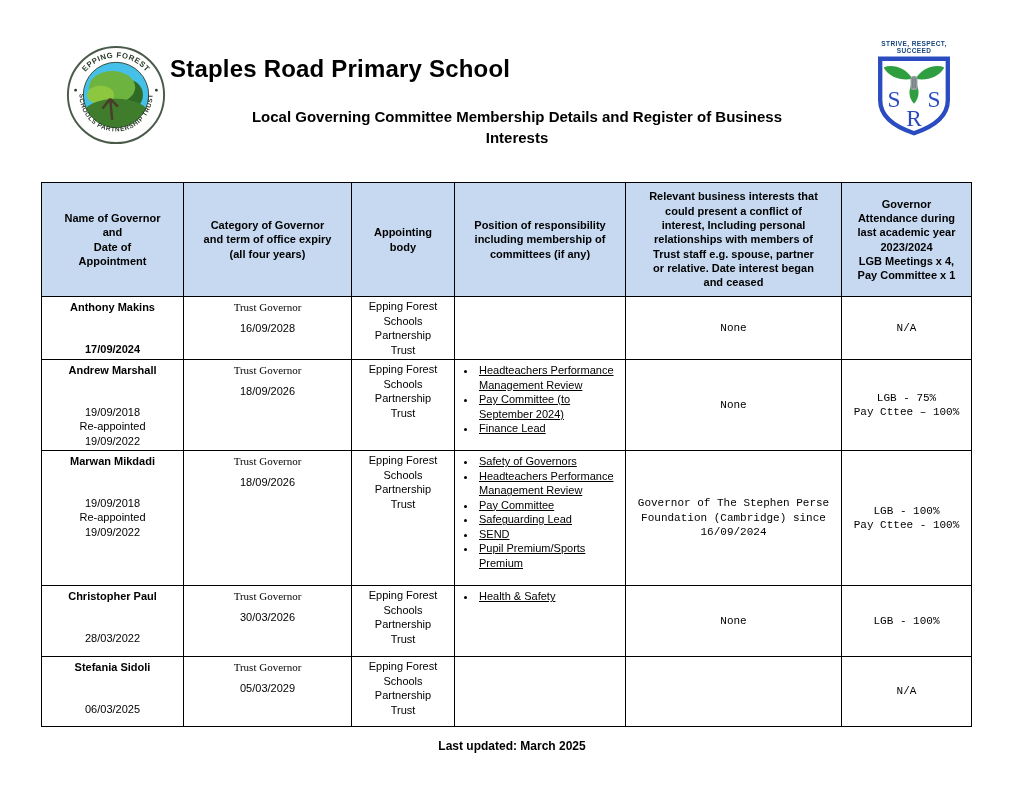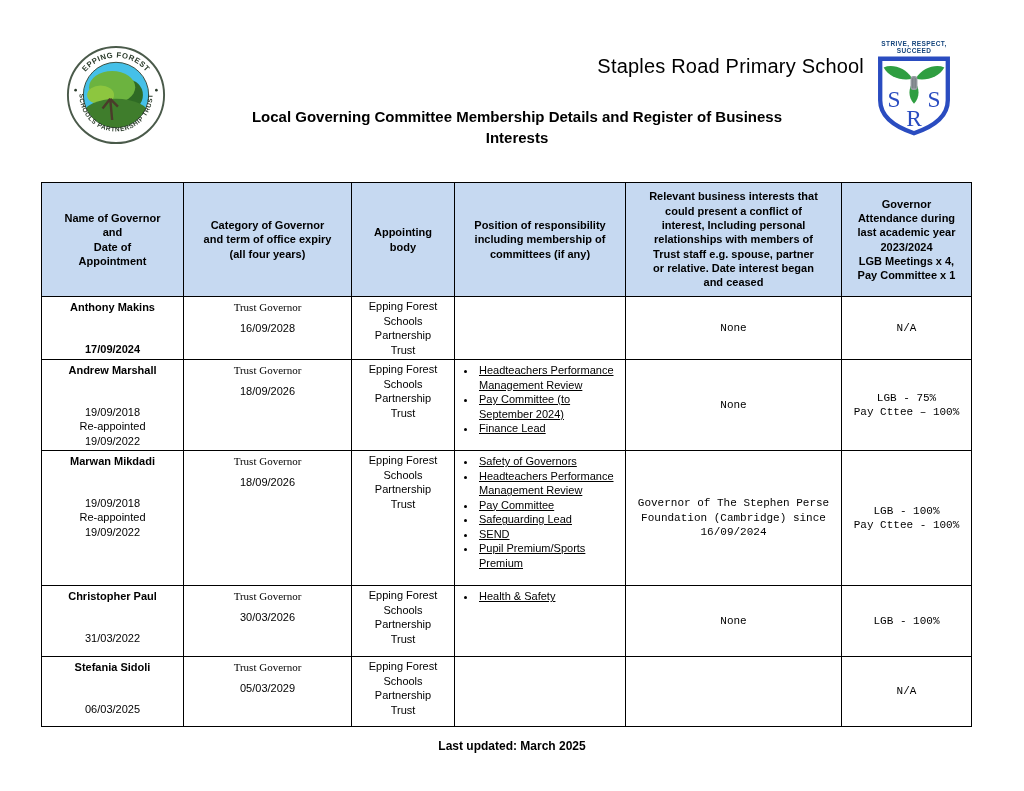--- a/index.html
+++ b/index.html
@@ -8,21 +8,21 @@
     position:relative; width:1024px; height:791px; background:#ffffff;
     font-family:"Liberation Sans", sans-serif; color:#000; overflow:hidden;
     margin:0 auto;
   }
   
   .trust-logo { position:absolute; left:66px; top:45px; width:100px; height:100px; }
   .school-logo { position:absolute; left:870px; top:40px; width:88px; text-align:center; }
   .school-motto { font-size:6.5px; font-weight:bold; letter-spacing:0.4px; color:#15457c; margin-bottom:1px; }
   .page-title {
     position:absolute; left:170px; right:160px; top:55px;
-    text-align:right; font-size:20px; font-weight:normal; letter-spacing:0.2px;
+    text-align:left; font-size:24px; font-weight:bold; letter-spacing:0.2px;
   }
   .page-subtitle {
     position:absolute; left:170px; right:160px; top:106px;
     text-align:center; font-size:15px; font-weight:bold; line-height:1.42;
     white-space:pre-line;
   }
   
   .register-wrap { position:absolute; left:41px; top:182px; }
   table.register {
     border-collapse:collapse; table-layout:fixed; width:930px;
@@ -213,21 +213,21 @@
               </ul>
         </td>
         <td class="mid">Governor of The Stephen Perse Foundation (Cambridge) since 16/09/2024</td>
         <td class="mid pre">LGB - 100%
 Pay Cttee - 100%</td>
       </tr>
 
       <tr style="height:71px">
         <td>
           <div class="gov-name">Christopher Paul</div>
-          <div class="gov-dates">31/03/2022</div>
+          <div class="gov-dates">28/03/2022</div>
         </td>
         <td>
           <div class="cat-name">Trust Governor</div>
           <div class="gov-dates cat-expiry">30/03/2026</div>
         </td>
         <td class="pre">Epping Forest
 Schools
 Partnership
 Trust</td>
         <td class="pos">

